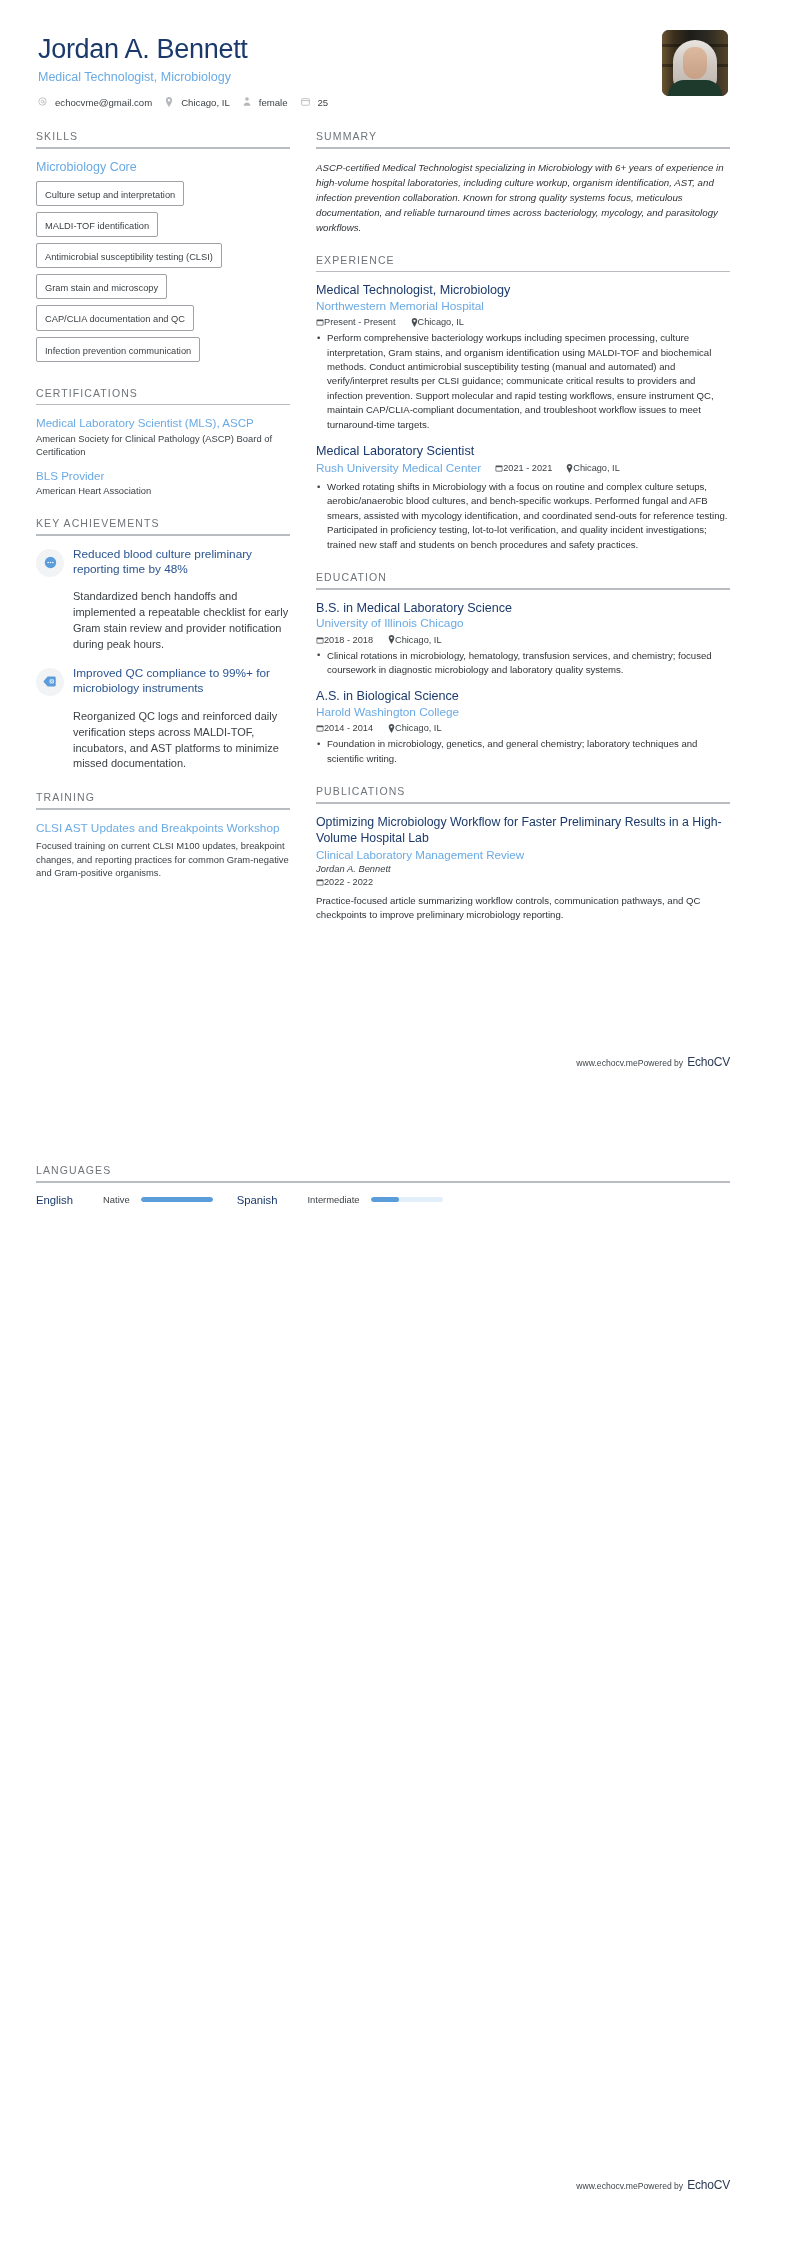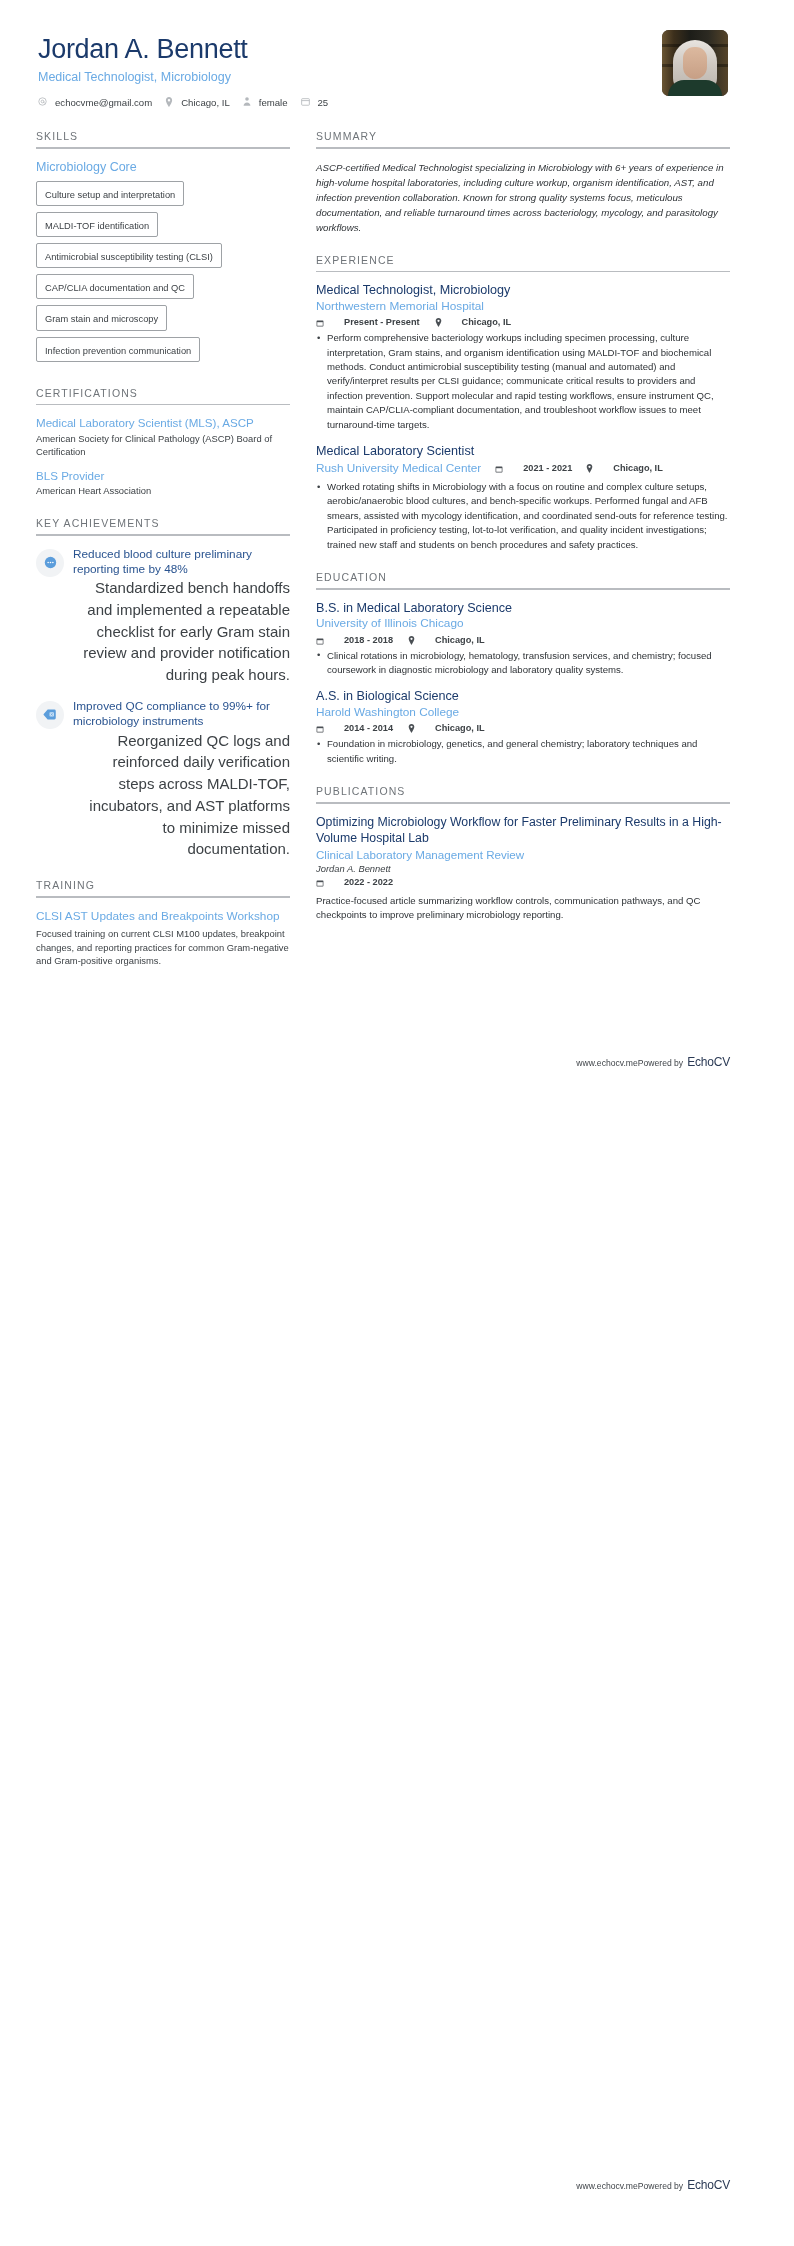--- a/index.html
+++ b/index.html
@@ -157,25 +157,24 @@
     margin-top: 2px;
   }
   .ach-badge svg { display:block; }
   .ach-body { flex: 1 1 auto; }
   .ach-title {
     font-size: 11.8px;
     color: #2a5490;
     line-height: 1.3;
   }
   .ach-desc {
-    font-size: 15px;
+    font-size: 11px;
     color: #3d4246;
     line-height: 1.45;
-    margin-top: 0;
-    text-align: right;
+    margin-top: 12px;
   }
 
   
   .train { margin-bottom: 11px; }
   .train-name {
     font-size: 11.8px;
     color: #6aaae4;
     line-height: 1.3;
   }
   .train-desc {
@@ -214,21 +213,21 @@
     line-height: 1.3;
   }
   .meta-row {
     display: flex;
     align-items: center;
     gap: 15px;
     margin-top: 3px;
     font-size: 9.2px;
     color: #3d4246;
   }
-  .meta-item { display: flex; align-items: flex-end; gap: 20px; font-weight: bold; }
+  .meta-item { display: flex; align-items: center; gap: 0; }
   .meta-item .ico { color: #4a4f54; display:inline-flex; }
   .meta-item .ico svg { display:block; }
   ul.bullets { list-style: none; margin-top: 4px; }
   ul.bullets li {
     position: relative;
     padding-left: 11px;
     font-size: 9.6px;
     line-height: 1.5;
     color: #2f3337;
     margin-bottom: 2px;
@@ -372,22 +371,22 @@
     <div class="col-left">
 
       <div class="section">
         <div class="sec-title">SKILLS</div>
         <div class="sec-rule"></div>
         <div class="skill-group-name">Microbiology Core</div>
         <div class="chip-wrap">
           <div><span class="chip">Culture setup and interpretation</span></div>
           <div><span class="chip">MALDI-TOF identification</span></div>
           <div><span class="chip">Antimicrobial susceptibility testing (CLSI)</span></div>
+          <div><span class="chip">Gram stain and microscopy</span></div>
           <div><span class="chip">CAP/CLIA documentation and QC</span></div>
-          <div><span class="chip">Gram stain and microscopy</span></div>
           <div><span class="chip">Infection prevention communication</span></div>
         </div>
       </div>
 
       <div class="section">
         <div class="sec-title">CERTIFICATIONS</div>
         <div class="sec-rule"></div>
         <div class="cert">
           <div class="cert-name">Medical Laboratory Scientist (MLS), ASCP</div>
           <div class="cert-issuer">American Society for Clinical Pathology (ASCP) Board of Certification</div>
@@ -604,20 +603,38 @@
       <span>Powered by</span>
       <span class="brand">EchoCV</span>
     </span>
   </div>
 </div>
 
 <div class="page">
   <div class="body-cols" style="margin-top:10px">
 
 
+    <div class="col-right">
+      <div class="section">
+        <div class="sec-title">LANGUAGES</div>
+        <div class="sec-rule"></div>
+        <div class="lang-row">
+          <span class="lang-name">English</span>
+          <span class="lang-level">Native</span>
+          <span class="lang-bar">
+              <i style="width:100%"></i>
+            </span>
+          <span class="lang-name">Spanish</span>
+          <span class="lang-level">Intermediate</span>
+          <span class="lang-bar">
+              <i style="width:40%"></i>
+            </span>
+        </div>
+      </div>
+    </div>
   </div>
 
   <div class="footer">
     <span>www.echocv.me</span>
     <span class="powered">
       <span>Powered by</span>
       <span class="brand">EchoCV</span>
     </span>
   </div>
 </div>

